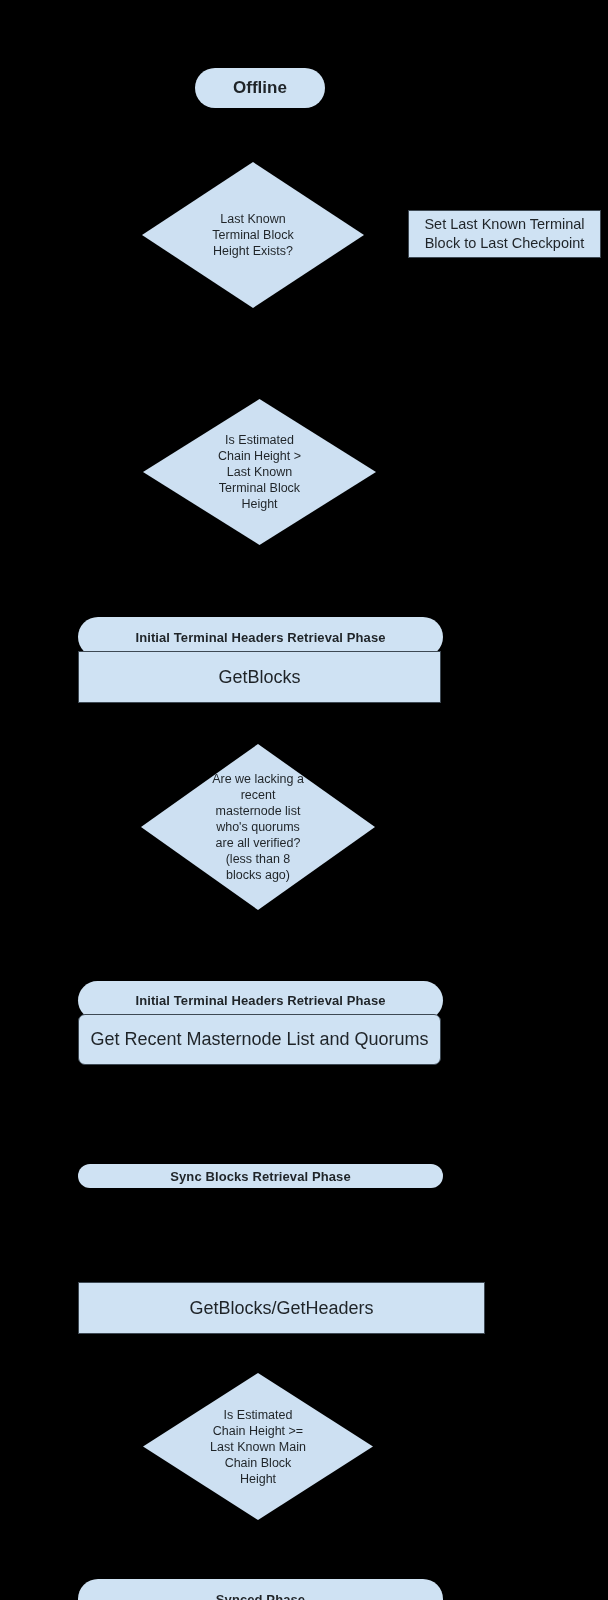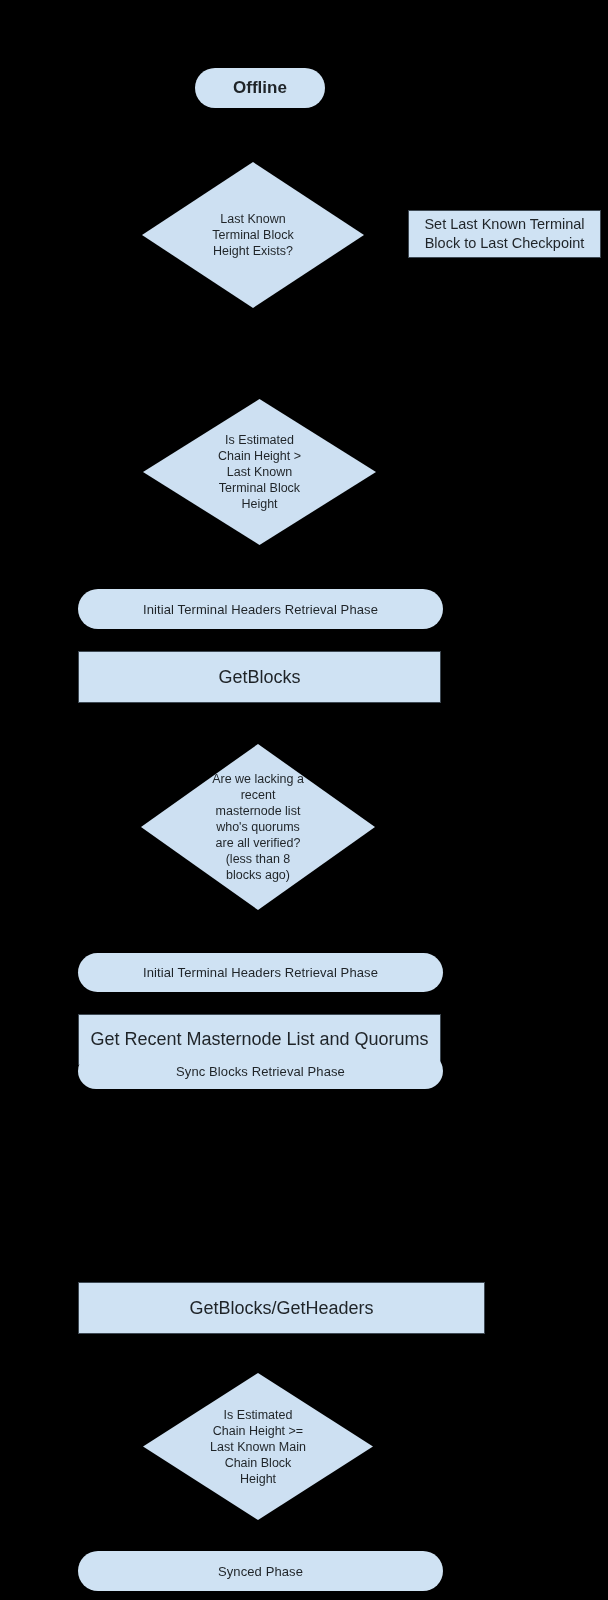--- a/index.html
+++ b/index.html
@@ -23,36 +23,36 @@
     color: #1f2428;
     white-space: pre-line;
   }
   .rounded { border-radius: 20px; }
   .rect { border: 1px solid #3e4953; }
   .diamond {
     clip-path: polygon(50% 0%, 100% 50%, 50% 100%, 0% 50%);
     background: #cde0f2;
   }
   .start-label { font-weight: bold; font-size: 17px; }
-  .phase-label { font-weight: normal; font-size: 13px; letter-spacing: 0.1px; }
+  .phase-label { font-weight: bold; font-size: 13px; letter-spacing: 0.1px; margin-top: 28px; }
   .action-label { font-size: 18px; }
   .side-label { font-size: 14.5px; line-height: 19px; }
   .diamond-text { font-size: 12.5px; line-height: 16px; }
 
   
   #offline            { left: 195px; top: 68px;   width: 130px; height: 40px; }
   #d1                 { left: 142px; top: 162px;  width: 222px; height: 146px; }
   #set-last-checkpoint{ left: 408px; top: 210px;  width: 193px; height: 48px; }
   #d2                 { left: 143px; top: 399px;  width: 233px; height: 146px; }
   #phase1             { left: 78px;  top: 589px;  width: 365px; height: 40px; }
   #getheaders         { left: 78px;  top: 651px;  width: 363px; height: 52px; }
   #d3                 { left: 141px; top: 744px;  width: 234px; height: 166px; }
   #phase2             { left: 78px;  top: 953px;  width: 365px; height: 39px; }
-  #get-recent         { left: 78px;  top: 1014px; width: 363px; height: 51px; }
-  #phase-sync-blocks  { left: 78px;  top: 1053px; width: 365px; height: 36px; }
+  #get-recent         { left: 78px;  top: 1014px; width: 363px; height: 51px; border-radius: 7px; }
+  #phase-sync-blocks  { left: 78px;  top: 1136px; width: 365px; height: 24px; }
   #set-filter         { left: 78px;  top: 1200px; width: 363px; height: 52px; }
   #getblocks          { left: 78px;  top: 1282px; width: 407px; height: 52px; }
   #d4                 { left: 143px; top: 1373px; width: 230px; height: 147px; }
   #phase-synced       { left: 78px;  top: 1551px; width: 365px; height: 40px; }
 </style>
 </head>
 <body>
 
 <div class="canvas">
 

